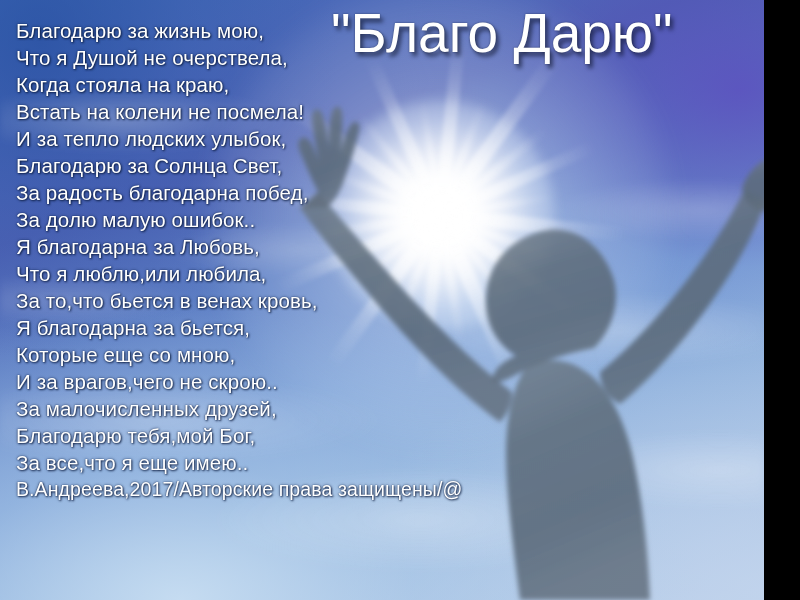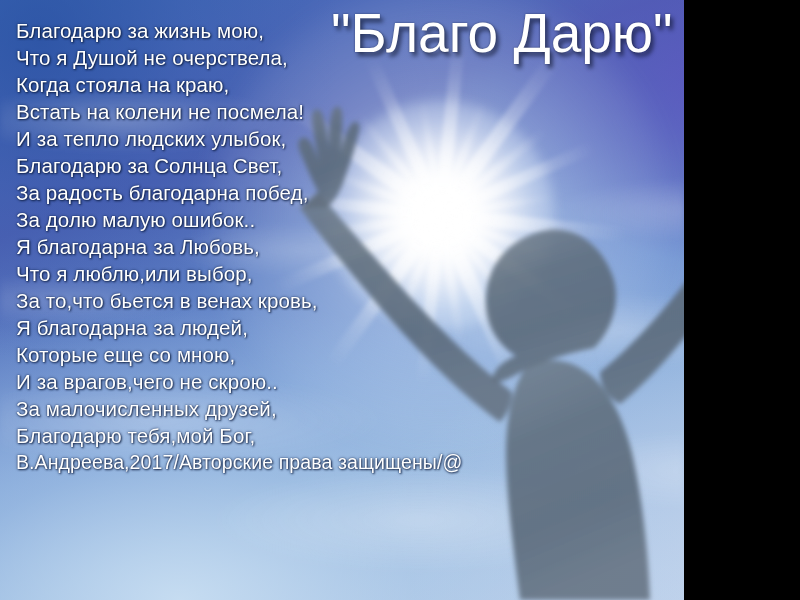--- a/index.html
+++ b/index.html
@@ -4,21 +4,21 @@
 <title>Благо Дарю</title>
 <style>
   html, body {
     margin: 0;
     padding: 0;
     background: #000;
   }
 
   #poster {
     position: relative;
-    width: 684px;
+    width: 764px;
     height: 600px;
     overflow: hidden;
     font-family: "Liberation Sans", "DejaVu Sans", sans-serif;
     background: #b91c1c;
     user-select: none;
   }
 
   
   .sky-base {
     position: absolute;
@@ -312,27 +312,28 @@
   <div class="poem" id="poem-block">
       <div class="line">Благодарю за жизнь мою,</div>
       <div class="line">Что  я Душой не очерствела,</div>
       <div class="line">Когда стояла на краю,</div>
       <div class="line">Встать на колени не посмела!</div>
       <div class="line">И за тепло людских улыбок,</div>
       <div class="line">Благодарю за Солнца Свет,</div>
       <div class="line">За радость благодарна побед,</div>
       <div class="line">За долю малую ошибок..</div>
       <div class="line">Я благодарна за Любовь,</div>
-      <div class="line">Что я люблю,или выбор,</div>
+      <div class="line">Что я люблю,или любила,</div>
       <div class="line">За то,что бьется в венах кровь,</div>
-      <div class="line">Я благодарна за людей,</div>
+      <div class="line">Я благодарна за бьется,</div>
       <div class="line">Которые еще со мною,</div>
       <div class="line">И за врагов,чего не скрою..</div>
       <div class="line">За малочисленных друзей,</div>
       <div class="line">Благодарю тебя,мой Бог,</div>
+      <div class="line">За все,что я еще имею..</div>
       <div class="line credit">В.Андреева,2017/Авторские права защищены/@</div>
     </div>
 
   <div class="title">
     <span class="inner">"Благо Дарю"</span>
   </div>
 
 </div>
 
 </body></html>

